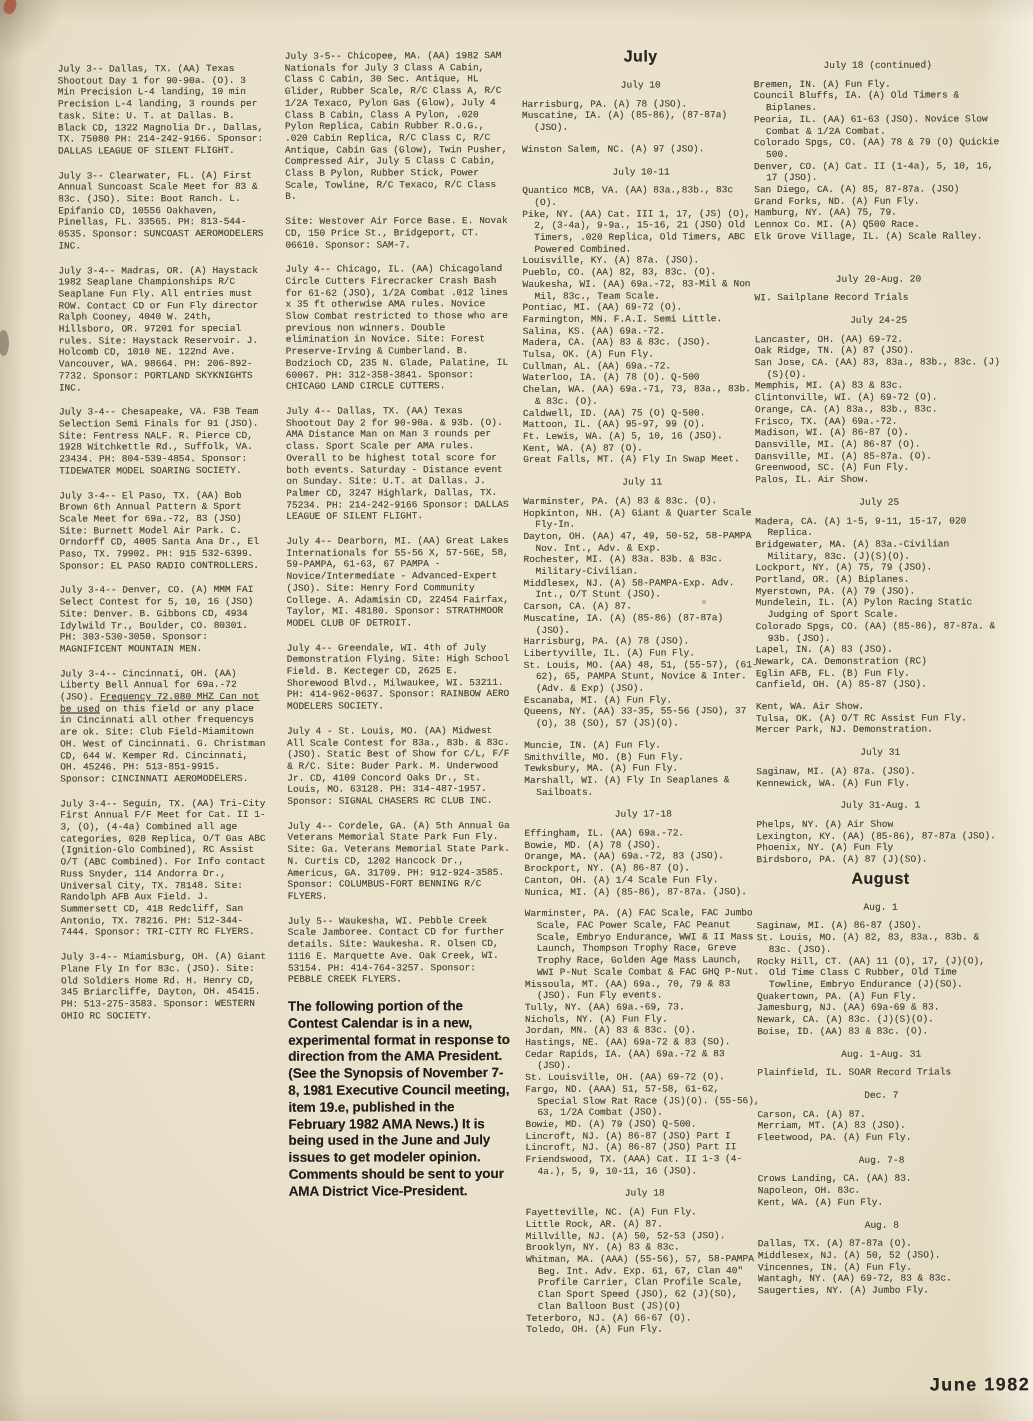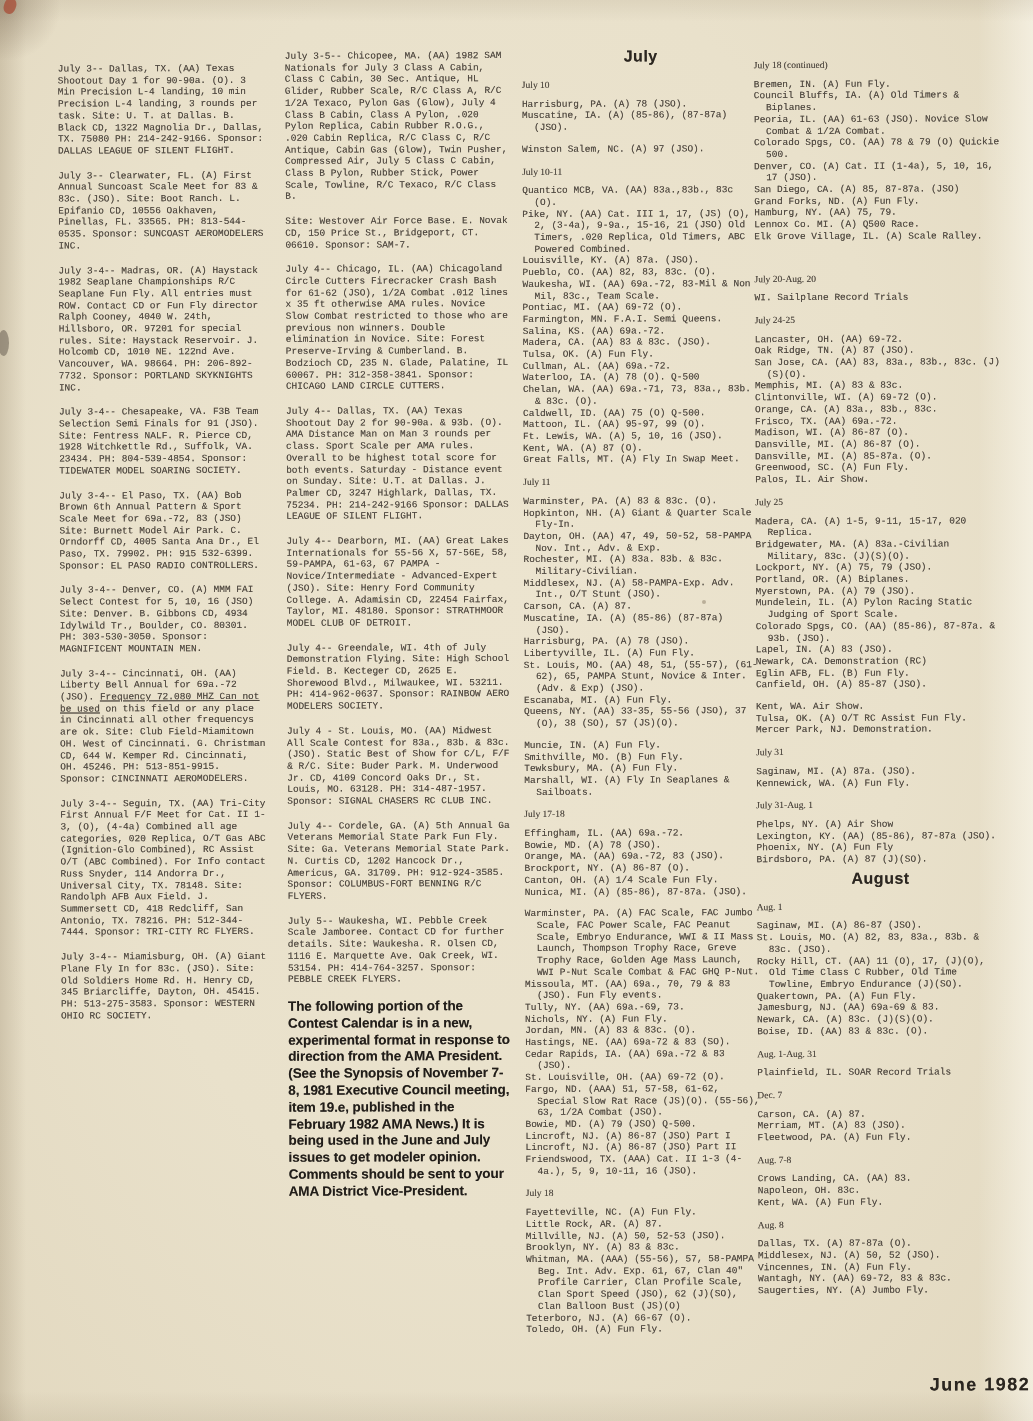--- a/index.html
+++ b/index.html
@@ -25,21 +25,21 @@
     font-size:9.5px; line-height:11.7px;
     color:#4d463e;
     text-shadow:0 0 .5px rgba(77,70,62,.55);
   }
   .col1 { left:60px;  top:62px; width:207px; }
   .col2 { left:287px; top:50px; width:224px; }
   .col3 { left:524px; top:44px; width:238px; }
   .col4 { left:756px; top:50px; width:248px; }
   .entry { margin-bottom:13px; }
   .line  { padding-left:12px; text-indent:-12px; }
-  .h2    { text-align:left; margin:11px 0 7px;font-family:Liberation Serif, serif; }
+  .h2    { text-align:center; margin:11px 0 7px; }
   .h1 {
     font-family:"Liberation Sans", sans-serif; font-weight:700;
     font-size:16px; line-height:22px; letter-spacing:.5px;
     color:#2b2620; text-align:center; margin:2px 0 12px;
     text-shadow:0 0 .5px rgba(43,38,32,.5);
   }
   .gap { height:10px; }
   .notice {
     font-family:"Liberation Sans", sans-serif; font-weight:700;
     font-size:13.5px; line-height:16.8px; letter-spacing:-.1px;
@@ -107,21 +107,21 @@
         <div class="line">Muscatine, IA. (A) (85-86), (87-87a) (JSO).</div>
         <div class="gap"></div>
         <div class="line">Winston Salem, NC. (A) 97 (JSO).</div>
         <div class="h2">July 10-11</div>
         <div class="line">Quantico MCB, VA. (AA) 83a.,83b., 83c (O).</div>
         <div class="line">Pike, NY. (AA) Cat. III 1, 17, (JS) (O), 2, (3-4a), 9-9a., 15-16, 21 (JSO) Old Timers, .020 Replica, Old Timers, ABC Powered Combined.</div>
         <div class="line">Louisville, KY. (A) 87a. (JSO).</div>
         <div class="line">Pueblo, CO. (AA) 82, 83, 83c. (O).</div>
         <div class="line">Waukesha, WI. (AA) 69a.-72, 83-Mil &amp; Non Mil, 83c., Team Scale.</div>
         <div class="line">Pontiac, MI. (AA) 69-72 (O).</div>
-        <div class="line">Farmington, MN. F.A.I. Semi Queens.</div>
+        <div class="line">Farmington, MN. F.A.I. Semi Little.</div>
         <div class="line">Salina, KS. (AA) 69a.-72.</div>
         <div class="line">Madera, CA. (AA) 83 &amp; 83c. (JSO).</div>
         <div class="line">Tulsa, OK. (A) Fun Fly.</div>
         <div class="line">Cullman, AL. (AA) 69a.-72.</div>
         <div class="line">Waterloo, IA. (A) 78 (O). Q-500</div>
         <div class="line">Chelan, WA. (AA) 69a.-71, 73, 83a., 83b. &amp; 83c. (O).</div>
         <div class="line">Caldwell, ID. (AA) 75 (O) Q-500.</div>
         <div class="line">Mattoon, IL. (AA) 95-97, 99 (O).</div>
         <div class="line">Ft. Lewis, WA. (A) 5, 10, 16 (JSO).</div>
         <div class="line">Kent, WA. (A) 87 (O).</div>

